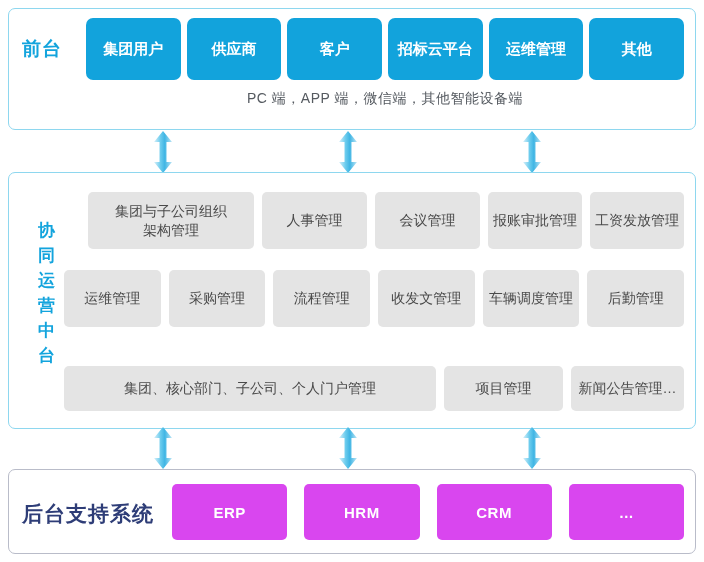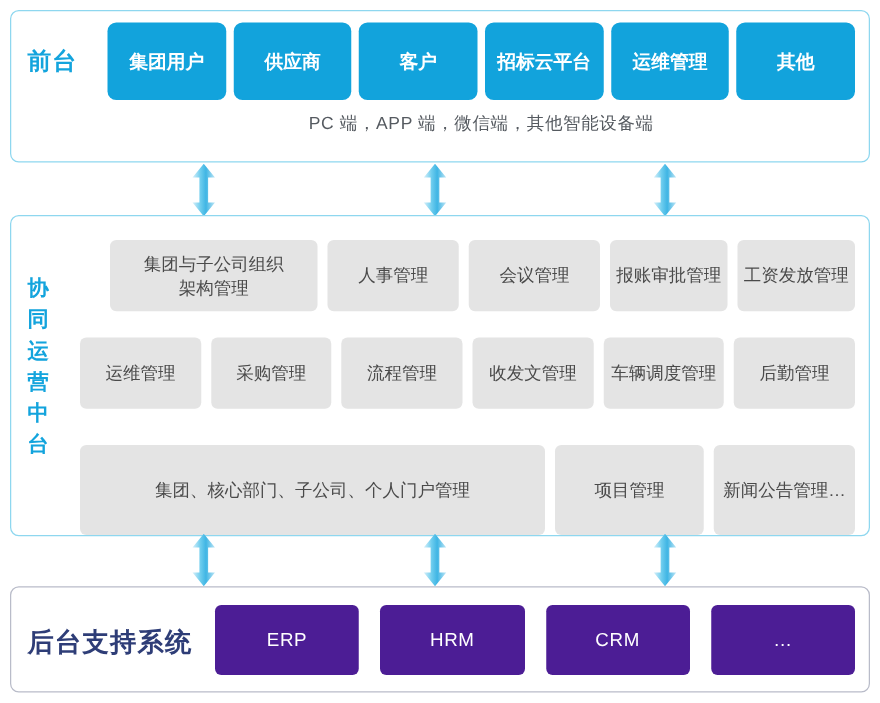--- a/index.html
+++ b/index.html
@@ -69,21 +69,21 @@
     color: #13a4dd;
     text-align: left;
   }
 
   #label-middle {
     left: 22px;
     top: 218px;
     width: 34px;
     font-size: 17px;
     color: #13a4dd;
-    text-align: left;
+    text-align: right;
     line-height: 25px;
     word-break: break-all;
   }
 
   #label-back {
     left: 18px;
     top: 500px;
     width: 140px;
     font-size: 21px;
     color: #2e3d77;
@@ -132,21 +132,21 @@
   .gray-row {
     position: absolute;
     left: 64px;
     width: 620px;
     display: flex;
     gap: 8px;
   }
 
   #mid-row-1 { top: 192px; height: 57px; padding-left: 24px; }
   #mid-row-2 { top: 270px; height: 57px; }
-  #mid-row-3 { top: 356px; height: 72px; }
+  #mid-row-3 { top: 366px; height: 45px; }
 
   .chip-gray {
     background: #e4e4e4;
     border-radius: 5px;
     color: #4a4a4a;
     font-size: 14px;
     display: flex;
     align-items: center;
     justify-content: center;
     text-align: center;
@@ -177,25 +177,25 @@
     left: 172px;
     top: 484px;
     width: 512px;
     height: 56px;
     display: flex;
     gap: 17px;
   }
 
   .chip-navy {
     flex: 1 1 0;
-    background: #4c1d95;
+    background: #d946ef;
     border-radius: 5px;
     color: #ffffff;
     font-size: 15px;
-    font-weight: normal;
+    font-weight: bold;
     display: flex;
     align-items: center;
     justify-content: center;
     letter-spacing: 0.5px;
   }
 
   
   .arrow {
     position: absolute;
     width: 22px;

